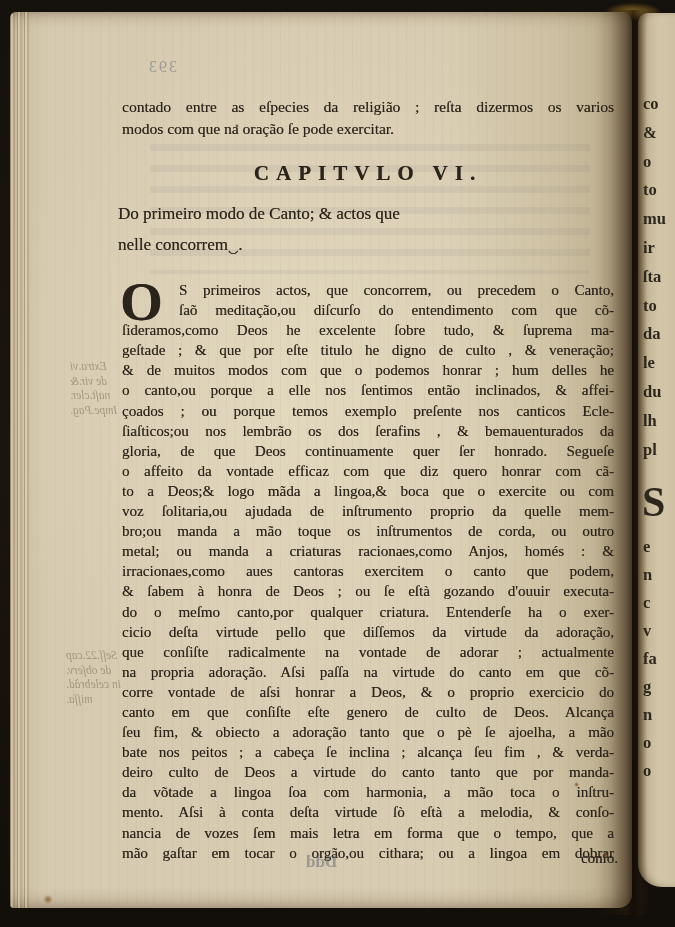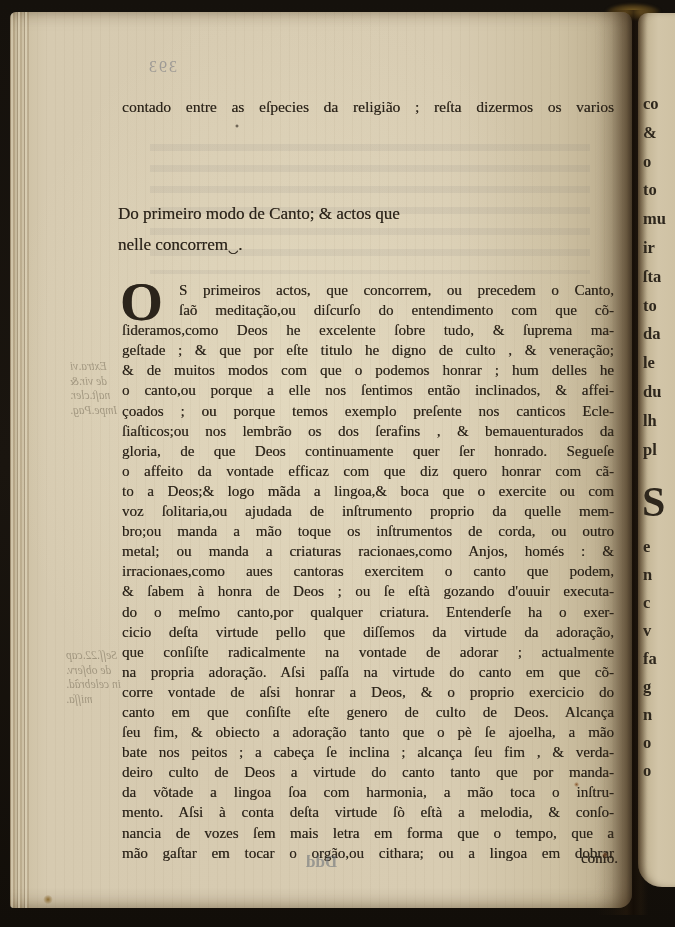--- a/index.html
+++ b/index.html
@@ -84,24 +84,26 @@
 
   <div class="page-left">
     <div class="laid-texture"></div>
     <div class="leaf-edges"></div>
 
     <div class="folio-bleed mirror">393</div>
 
 
     <div class="intro ink">
         <div class="tline">contado entre as eſpecies da religião ; reſta dizermos os varios</div>
+        <div class="tline">modos com que na oração ſe pode exercitar.</div>
       </div>
 
     <div class="bleed-smudge" style="left:140px;top:132px;width:440px;height:130px;"></div>
 
+    <div class="chap-head ink">CAPITVLO VI.</div>
 
     <div class="chap-sub ink">
         <div class="tline">Do primeiro modo de Canto; &amp; actos que</div>
         <div class="tline">nelle concorrem‿.</div>
       </div>
 
     <div class="margin-note margin-note-1 mirror bleed">
         <div>Extra.vi</div>
         <div>de vir.&amp;</div>
         <div>naſt.cler.</div>

